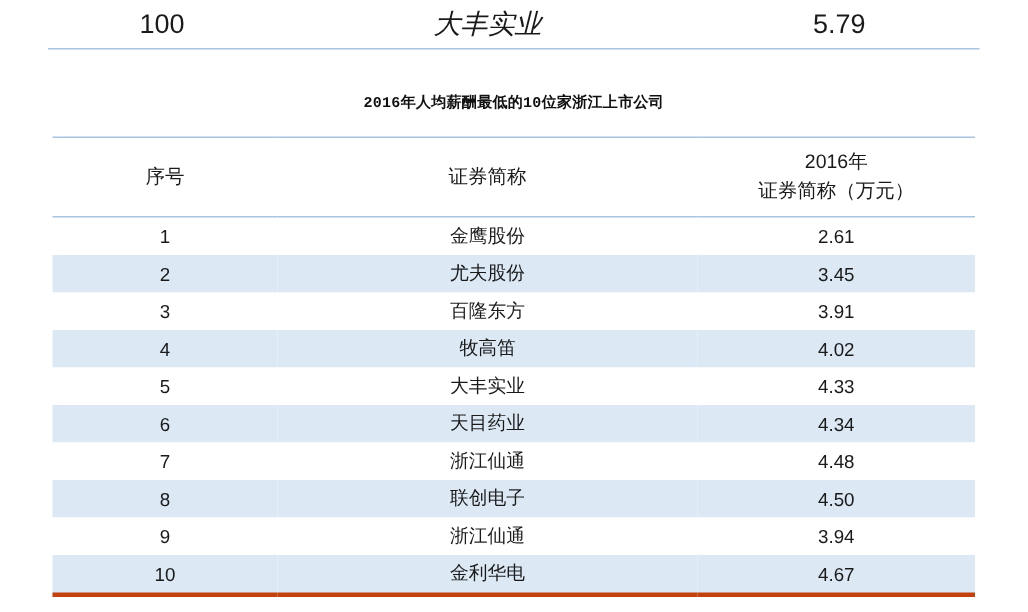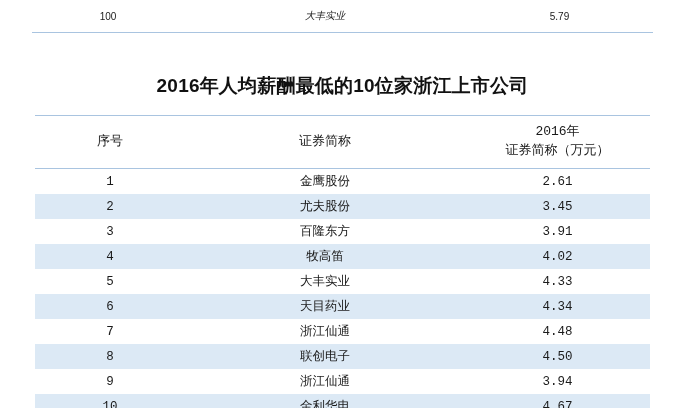--- a/index.html
+++ b/index.html
@@ -22,48 +22,48 @@
 
   
   .top-table {
     width: 615px;
     margin: 0 auto;
     border-collapse: collapse;
     table-layout: fixed;
   }
   .top-table td {
     height: 30px;
-    font-size: 10px;
+    font-size: 18px;
     text-align: center;
     vertical-align: middle;
     color: #1a1a1a;
     border-bottom: 1px solid #a9c4e0;
   }
   .top-table .c1 { width: 150px; }
   .top-table .c2 { width: 280px; font-style: italic; }
   .top-table .c3 { width: 185px; }
 
   
   .caption {
     text-align: center;
-    font-size: 19px;
+    font-size: 10px;
     font-weight: bold;
     color: #111111;
-    margin-top: 40px;
+    margin-top: 28px;
     margin-bottom: 16px;
     letter-spacing: 0.2px;
+    font-family: Liberation Mono, monospace;
   }
 
   
   .main-table {
     width: 615px;
     margin: 0 auto;
     border-collapse: collapse;
     table-layout: fixed;
-    font-family: Liberation Mono, monospace;
   }
   .main-table col.c1 { width: 150px; }
   .main-table col.c2 { width: 280px; }
   .main-table col.c3 { width: 185px; }
 
   .main-table thead td {
     background: #ffffff;
     height: 52px;
     text-align: center;
     vertical-align: middle;
@@ -87,21 +87,21 @@
     padding: 0;
     border: none;
   }
   .main-table tbody tr.shaded td {
     background: #dce9f5;
   }
   .main-table tbody tr.plain td {
     background: #ffffff;
   }
   .main-table tbody tr:last-child td {
-    border-bottom: 1px solid #c2410c;
+    border-bottom: 3px solid #c2410c;
   }
 </style>
 </head>
 <body>
 
 <div class="page">
 
   <table class="top-table">
     <tbody>
       <tr>

